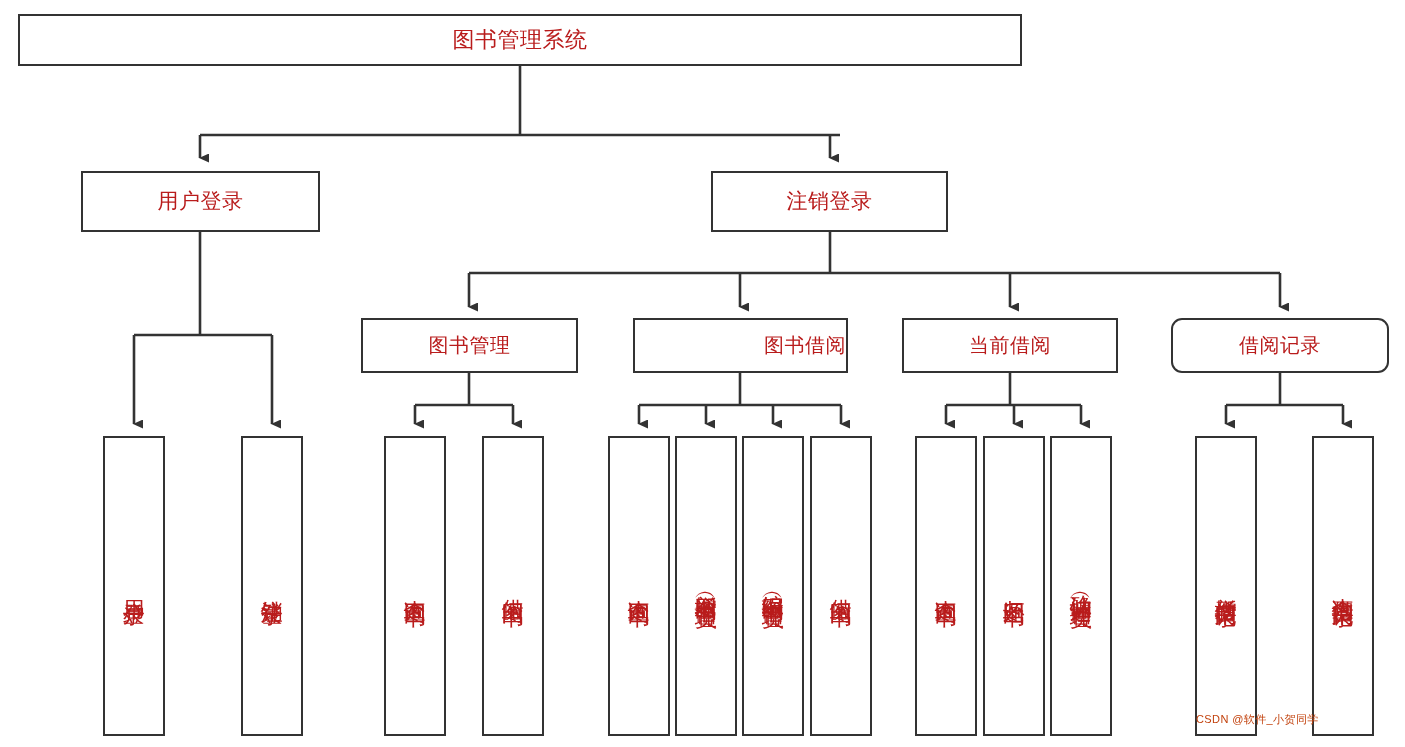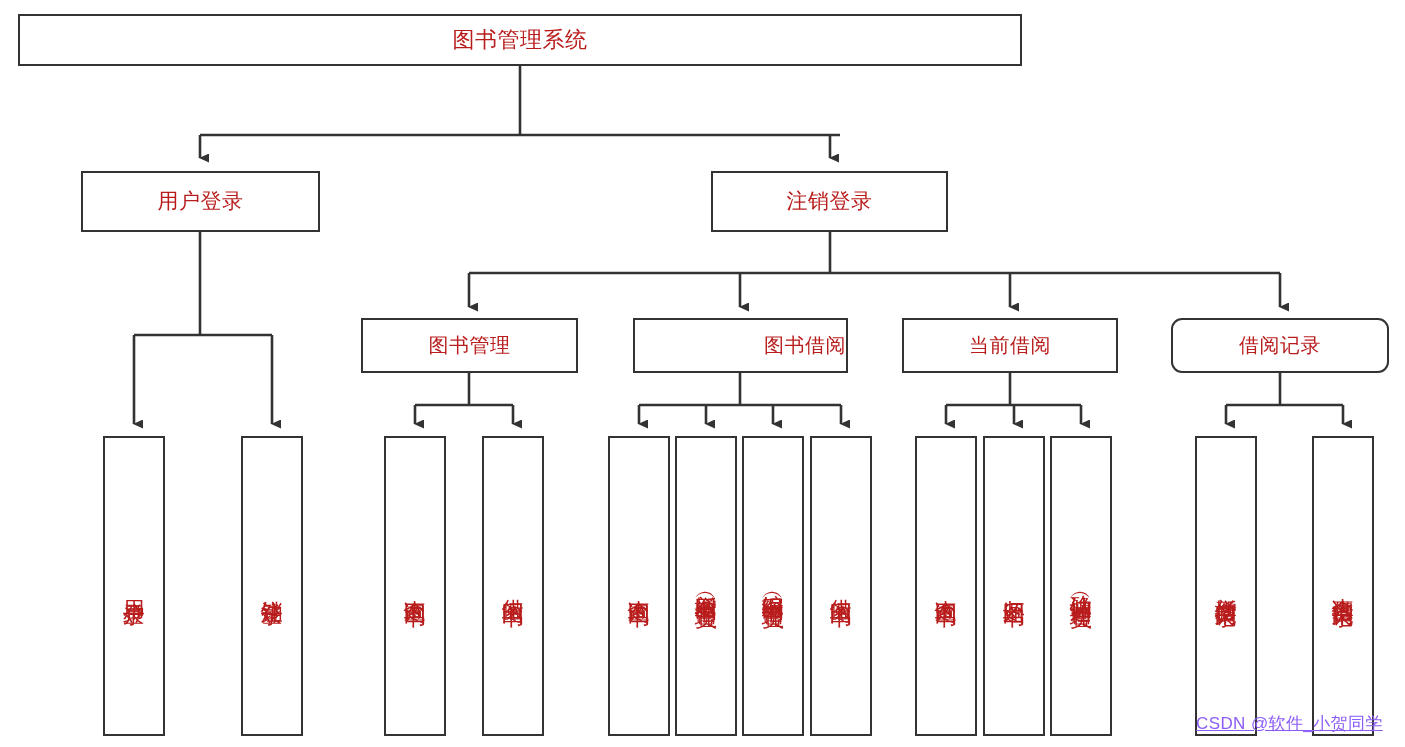--- a/index.html
+++ b/index.html
@@ -60,27 +60,26 @@
   .node.leaf .label {
     writing-mode: vertical-rl;
     text-orientation: upright;
     font-size: 22px;
     line-height: 1.16;
     letter-spacing: 2px;
     max-height: 286px;
   }
   .watermark {
     position: absolute;
-    color: #8b5cf6;
-    font-size: 17px;
+    color: #c2410c;
+    font-size: 11px;
     letter-spacing: 0.4px;
     white-space: nowrap;
     z-index: 5;
     font-family: "Liberation Sans", "DejaVu Sans", sans-serif;
-    text-decoration: underline;
   }
 </style>
 </head>
 <body>
 
 <div id="diagram">
 
   <svg class="connectors" viewBox="0 0 1405 747" xmlns="http://www.w3.org/2000/svg">
     <defs>
       <marker id="arrowhead" markerWidth="9" markerHeight="10" refX="4.5" refY="9" orient="auto" markerUnits="userSpaceOnUse">

